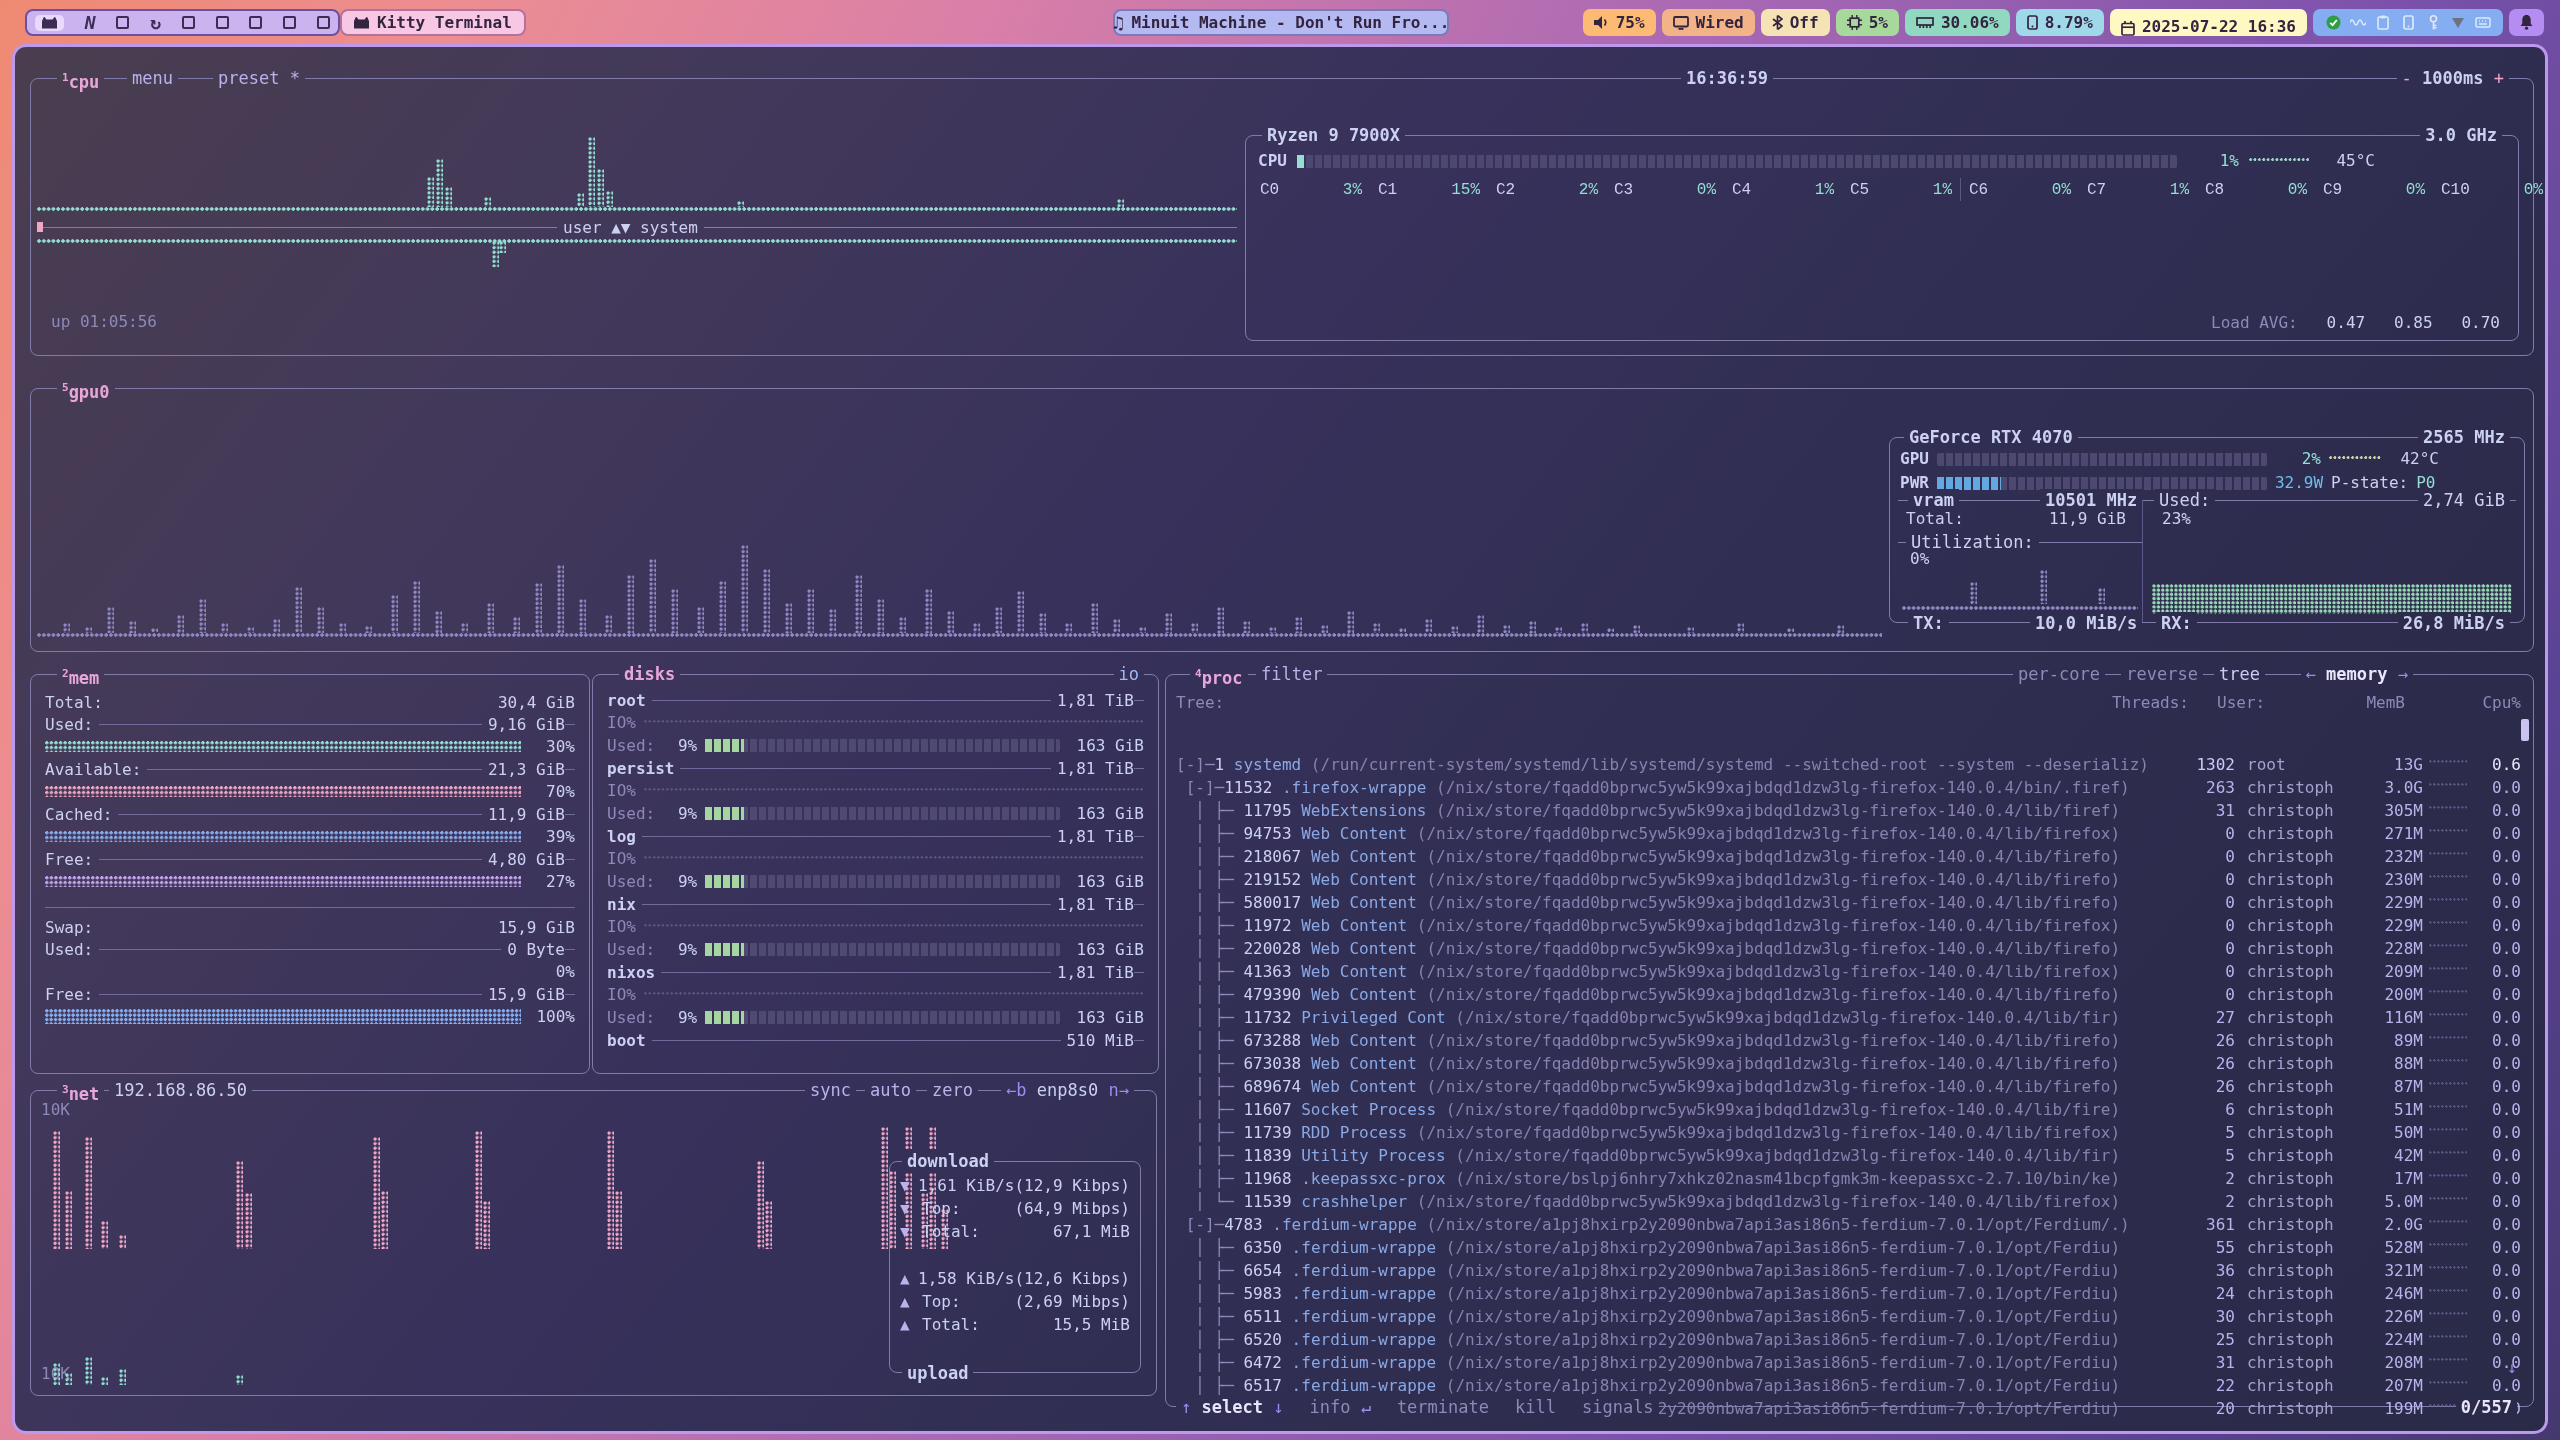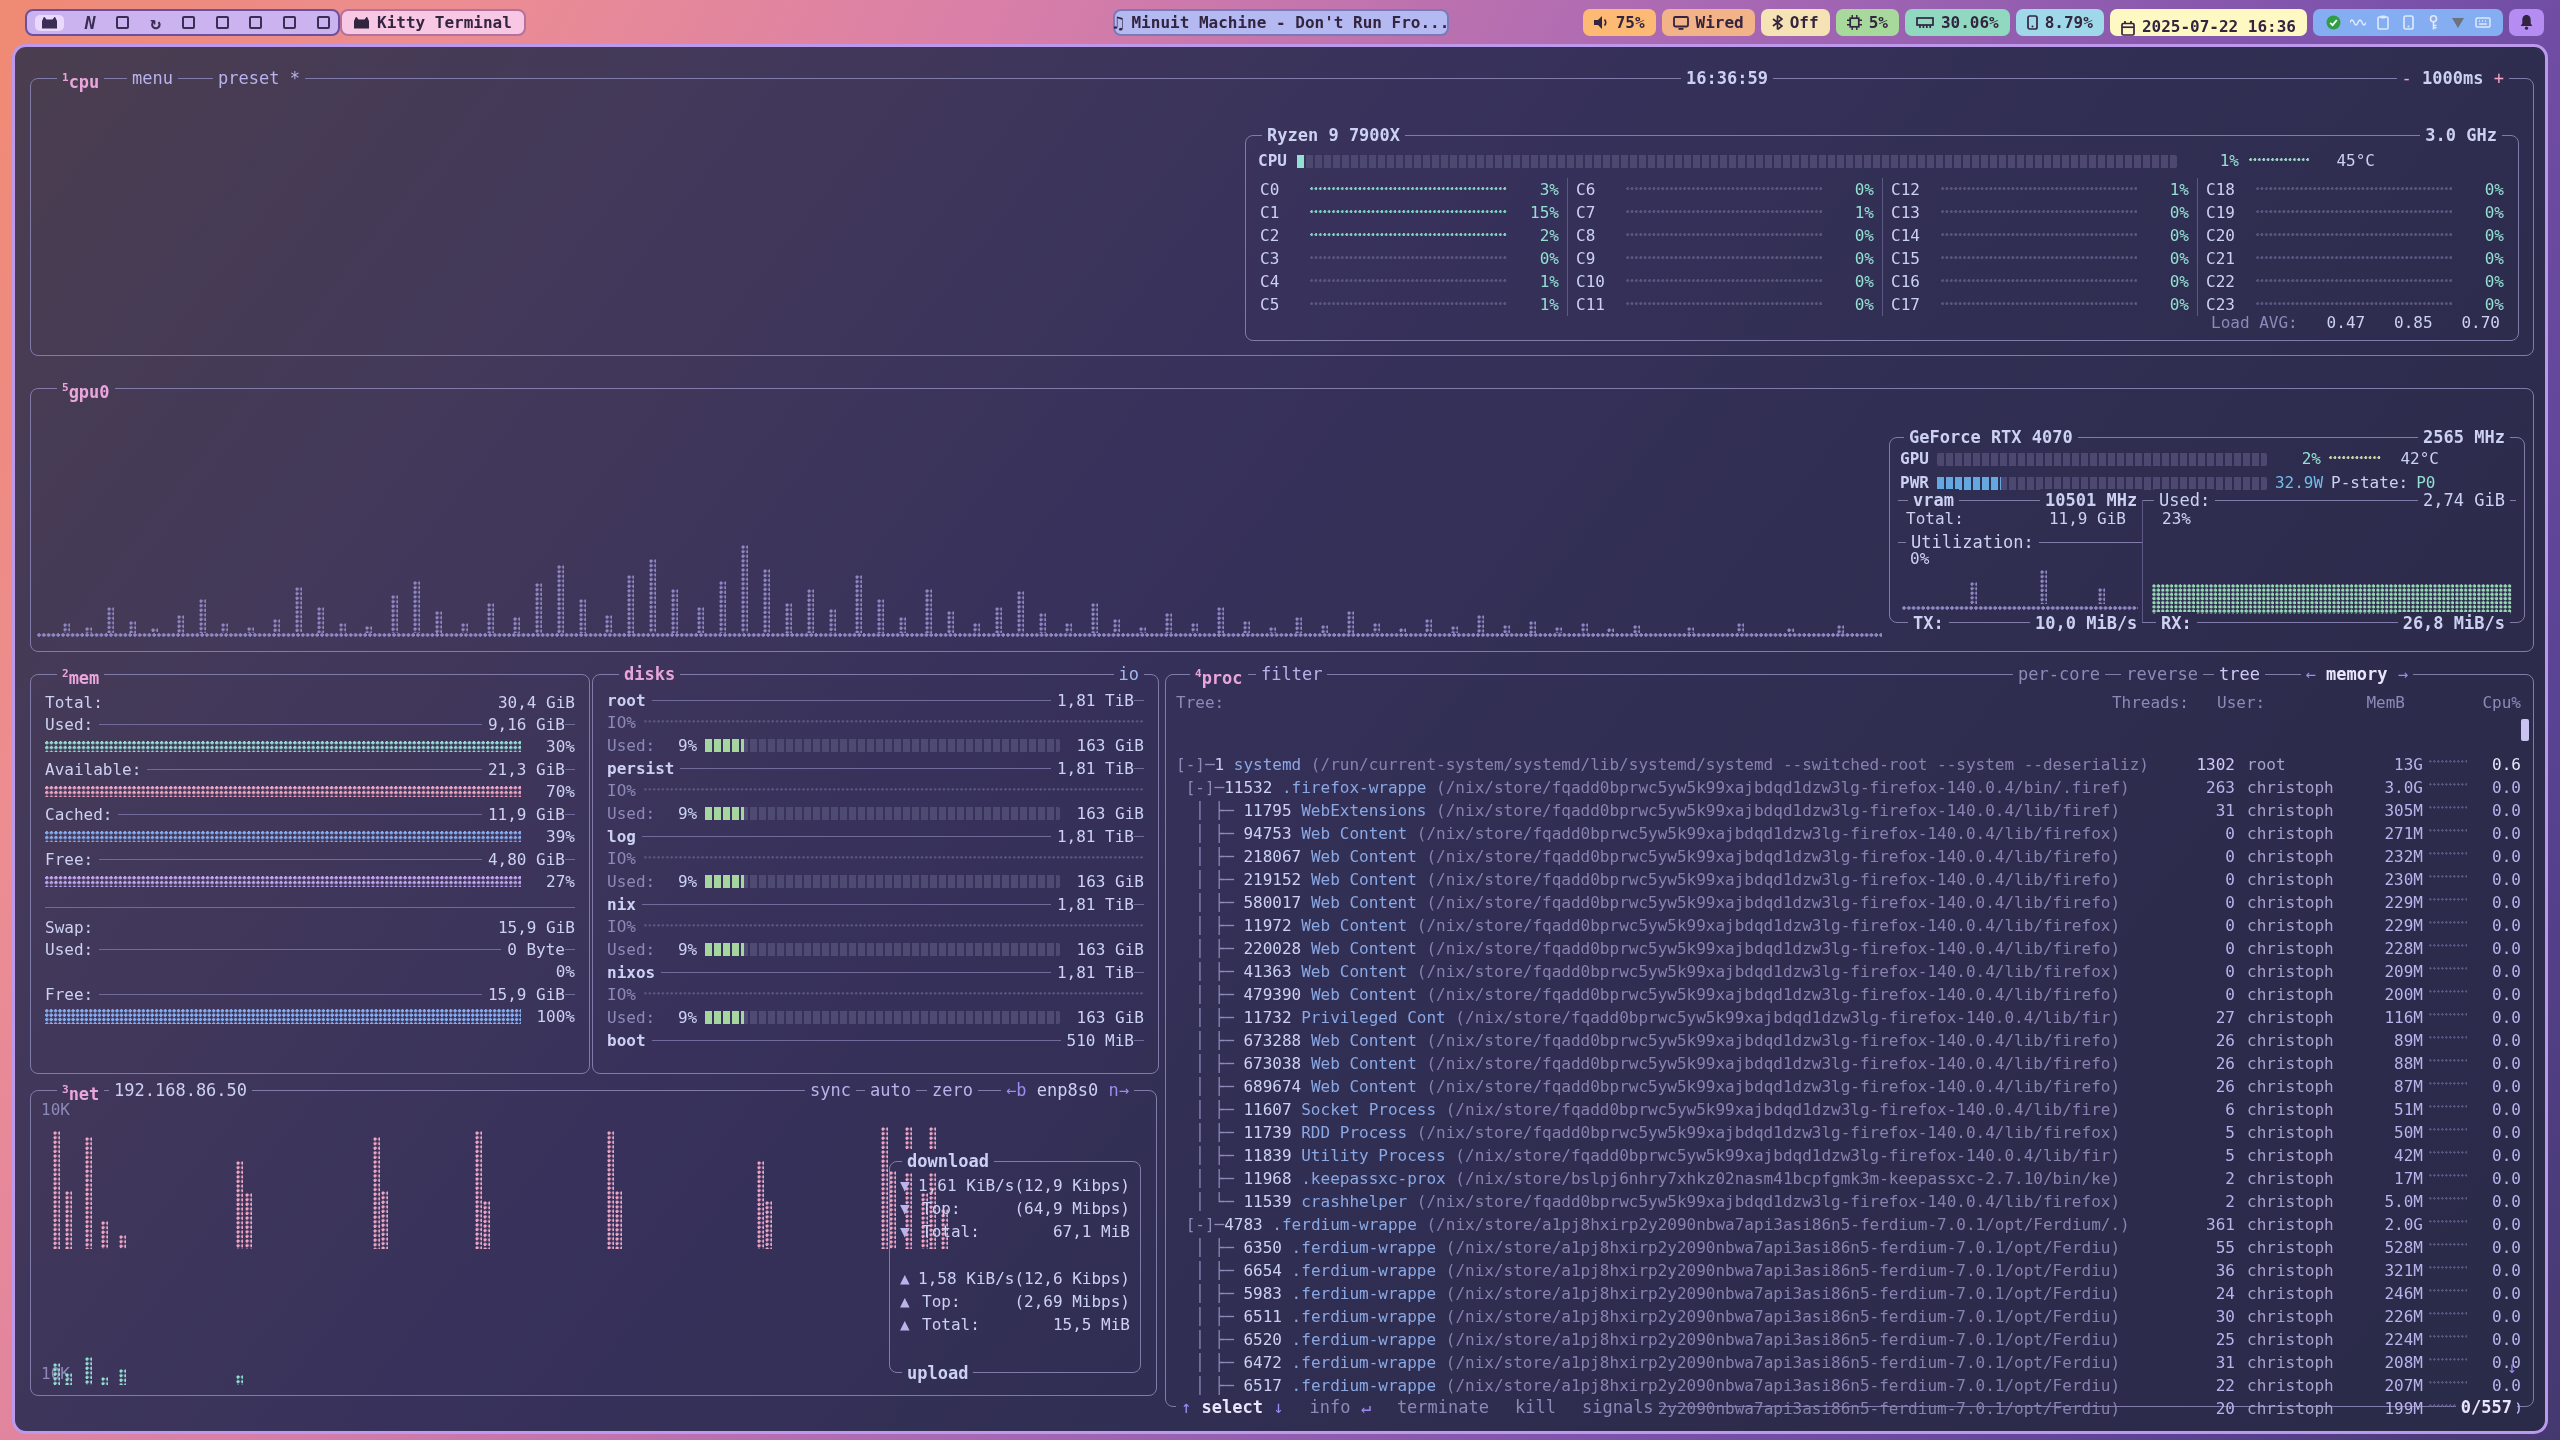--- a/index.html
+++ b/index.html
@@ -68,21 +68,21 @@
   .spike{position:absolute;background-image:radial-gradient(circle at 2px 2px,var(--c) 1.4px,transparent 1.8px);background-size:4.6px 4.6px;}
   .dotline{position:absolute;height:7px;background-image:radial-gradient(circle at 2px 2px,var(--c) 1.5px,transparent 1.9px);background-size:4.8px 7px;}
   .hline{position:absolute;border-top:1.5px solid var(--bord);}
   .vline{position:absolute;border-left:1.5px solid #5c5784;}
   .cellbar{height:13px;background:repeating-linear-gradient(90deg,var(--cell) 0 7px,transparent 7px 9px);position:relative;border-radius:2px;}
   .cellbar .fill{position:absolute;left:0;top:0;bottom:0;background:repeating-linear-gradient(90deg,var(--fc) 0 7px,transparent 7px 9px);}
   
   .ibox{position:absolute;border:1.5px solid var(--bord);border-radius:8px;box-sizing:border-box;}
   
   .coregrid{position:absolute;display:grid;grid-template-columns:repeat(4,1fr);}
-  .corecol{display:flex;flex-direction:column;}
+  .corecol{display:flex;flex-direction:row;font-family:Liberation Mono, monospace;}
   .corecol + .corecol{border-left:1.5px solid #5c5784;}
   .corerow{display:flex;align-items:center;height:23px;padding:0 8px;gap:8px;font-size:16px;color:var(--txt);}
   .corename{width:42px;}
   .coremeter{flex:1;height:6px;background-image:radial-gradient(circle at 1.6px 1.6px,var(--c) 1.2px,transparent 1.6px);background-size:4.4px 6px;}
   .corepct{width:44px;text-align:right;color:var(--teal);}
   
   .memcol{position:absolute;display:flex;flex-direction:column;font-size:16px;color:var(--txt);}
   .mrow{display:flex;align-items:center;height:22px;white-space:pre;}
   .mrow .flexline{flex:1;border-top:1.5px solid var(--dim2);margin:0 6px;}
   .mrow .shortline{width:10px;border-top:1.5px solid var(--dim2);}
@@ -286,20 +286,40 @@
 
 <div class="terminal"></div>
 
 <div class="panel" id="cpupanel" style="left:30px;top:78px;width:2504px;height:278px;">
   <span class="plabel ptitle" style="left:14px"><sup>1</sup><span>cpu</span></span>
   <span class="plabel popt" style="left:96px">menu</span>
   <span class="plabel popt" style="left:182px">preset *</span>
   <span class="plabel" style="left:1650px;color:var(--txt);font-weight:bold;">16:36:59</span>
   <span class="plabel" style="right:24px;"><span style="color:var(--rose)">-</span> <span style="color:var(--txt);font-weight:bold">1000ms</span> <span style="color:var(--rose)">+</span></span>
 
+  <div id="cpugraph" style="position:absolute;left:6px;top:0;width:1205px;height:270px;overflow:hidden;">
+    <div class="dotline" style="--c:#93dfd2;left:0;top:128px;width:1200px;"></div>
+    <div class="hline" style="left:0;top:148px;width:1200px;"></div>
+    <div style="position:absolute;left:0;top:143px;width:6px;height:10px;background:var(--rose);"></div>
+    <span class="trow" style="left:520px;top:138px;background-image:var(--termgrad);background-attachment:fixed;padding:0 6px;color:var(--txt);">user ▲▼ system</span>
+    <div class="dotline" style="--c:#93dfd2;left:0;top:160px;width:1200px;"></div>
+    <span class="trow" style="left:14px;top:232px;color:var(--dim);">up 01:05:56</span>
+  <div class="spike" style="--c: #93dfd2; left: 390px; width: 7px; height: 30px; bottom: 142px;"></div>
+      <div class="spike" style="--c: #93dfd2; left: 399px; width: 7px; height: 48px; bottom: 142px;"></div>
+      <div class="spike" style="--c: #93dfd2; left: 408px; width: 7px; height: 20px; bottom: 142px;"></div>
+      <div class="spike" style="--c: #93dfd2; left: 447px; width: 7px; height: 10px; bottom: 142px;"></div>
+      <div class="spike" style="--c: #93dfd2; left: 540px; width: 7px; height: 14px; bottom: 142px;"></div>
+      <div class="spike" style="--c: #93dfd2; left: 551px; width: 7px; height: 70px; bottom: 142px;"></div>
+      <div class="spike" style="--c: #93dfd2; left: 560px; width: 7px; height: 38px; bottom: 142px;"></div>
+      <div class="spike" style="--c: #93dfd2; left: 569px; width: 7px; height: 16px; bottom: 142px;"></div>
+      <div class="spike" style="--c: #93dfd2; left: 700px; width: 7px; height: 6px; bottom: 142px;"></div>
+      <div class="spike" style="--c: #93dfd2; left: 1080px; width: 7px; height: 8px; bottom: 142px;"></div>
+      <div class="spike" style="--c: #93dfd2; left: 455px; width: 7px; height: 26px; top: 162px;"></div>
+      <div class="spike" style="--c: #93dfd2; left: 462px; width: 7px; height: 12px; top: 162px;"></div>
+    </div>
 
   <div class="ibox" style="left:1214px;top:56px;width:1274px;height:206px;">
     <span class="plabel" style="left:16px;color:var(--txt);font-weight:bold;">Ryzen 9 7900X</span>
     <span class="plabel" style="right:16px;color:var(--txt);font-weight:bold;">3.0 GHz</span>
     <div class="trow" style="left:12px;top:14px;width:1250px;display:flex;align-items:center;gap:10px;">
       <span style="font-weight:bold">CPU</span>
       <div class="cellbar" style="width:880px;"><div class="fill" style="--fc:#93dfd2;width:9px;"></div></div>
       <span style="color:var(--teal);width:52px;text-align:right">1%</span>
       <div class="coremeter" style="--c:#9fd8c8;width:60px;flex:none;"></div>
       <span style="width:56px;text-align:right">45°C</span>

